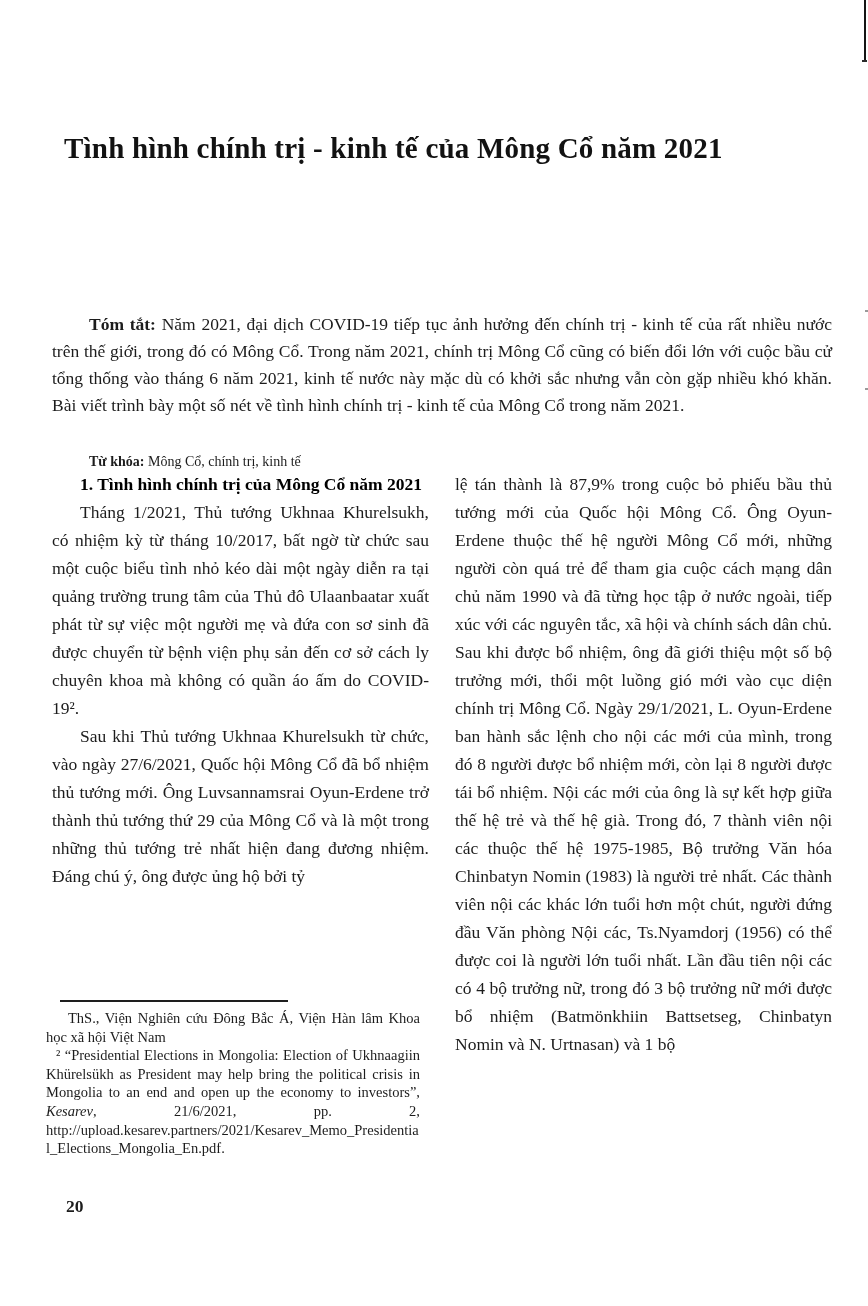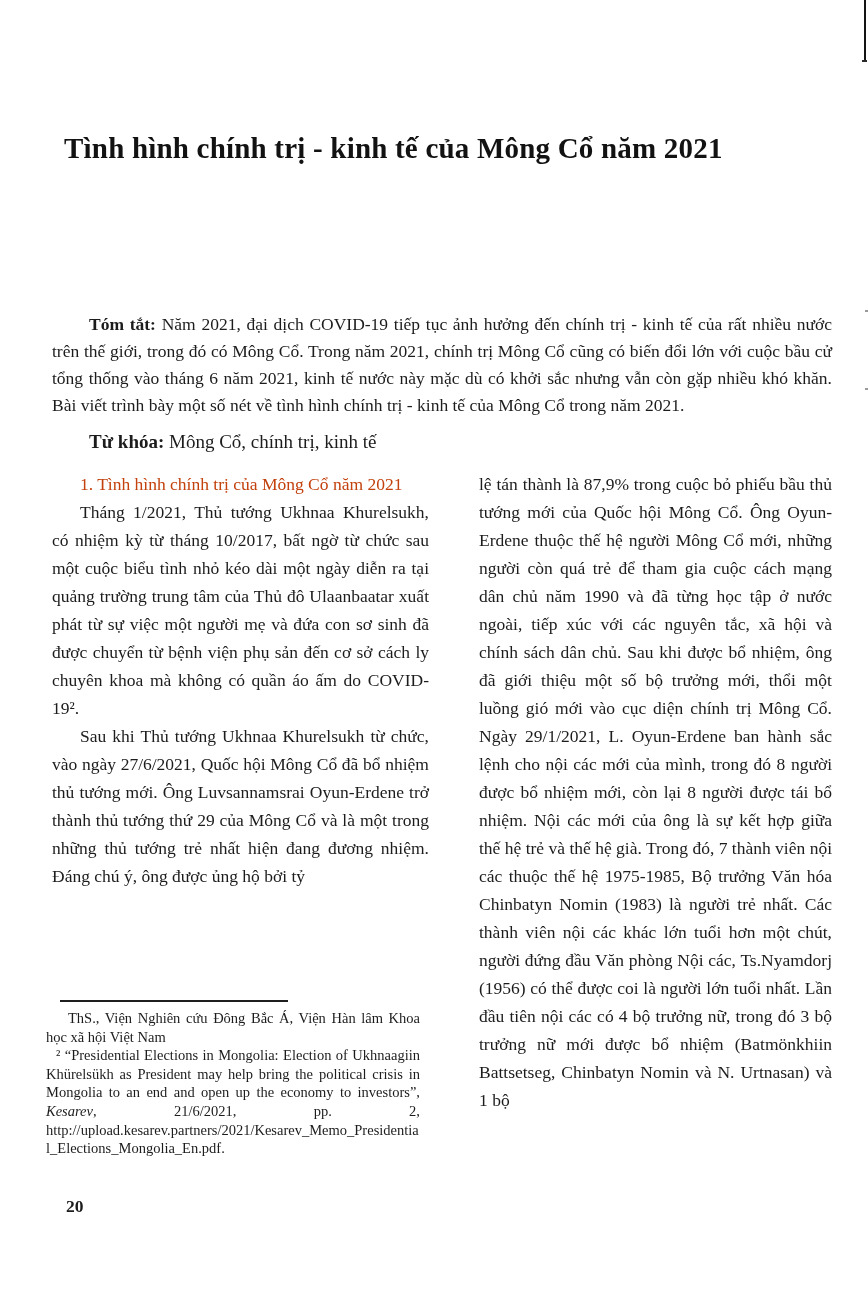--- a/index.html
+++ b/index.html
@@ -37,41 +37,41 @@
     position: absolute; left: 64px; top: 213px; width: 600px;
     font-size: 17px; font-weight: bold;
   }
 
   .abstract {
     position: absolute; left: 52px; top: 283px; width: 780px;
     font-size: 17.5px; line-height: 27px;
     text-align: justify; text-indent: 37px; margin-top: 28px;
   }
   .keywords {
-    position: absolute; left: 52px; top: 428px; width: 780px;
-    font-size: 19px; line-height: 27px;
+    position: absolute; left: 52px; top: 448px; width: 780px;
+    font-size: 14px; line-height: 27px;
     text-indent: 37px;
   }
   .label-bold { font-weight: bold; }
 
   .columns {
     position: absolute; left: 52px; top: 470px; width: 780px;
     display: flex; gap: 26px;
   }
   .col { flex: 1 1 0; min-width: 0; }
   .col-heading {
-    font-size: 17.5px; font-weight: normal; line-height: 28px;
+    font-size: 17.5px; font-weight: bold; line-height: 28px;
     text-align: justify; text-indent: 28px;
-    color: #c2410c;
+    color: #000000;
   }
   .body-para {
     font-size: 17.5px; line-height: 28px;
     text-align: justify; text-indent: 28px;
   }
-  .body-para.no-indent { text-indent: 0; margin-left: 24px; }
+  .body-para.no-indent { text-indent: 0; }
 
   .footnotes {
     position: absolute; left: 46px; top: 1000px; width: 374px;
   }
   .fn-rule {
     width: 228px; height: 2px; background: #1e1e1e;
     margin-left: 14px; margin-bottom: 7px;
   }
   .fn {
     font-size: 14.5px; line-height: 18.6px;

